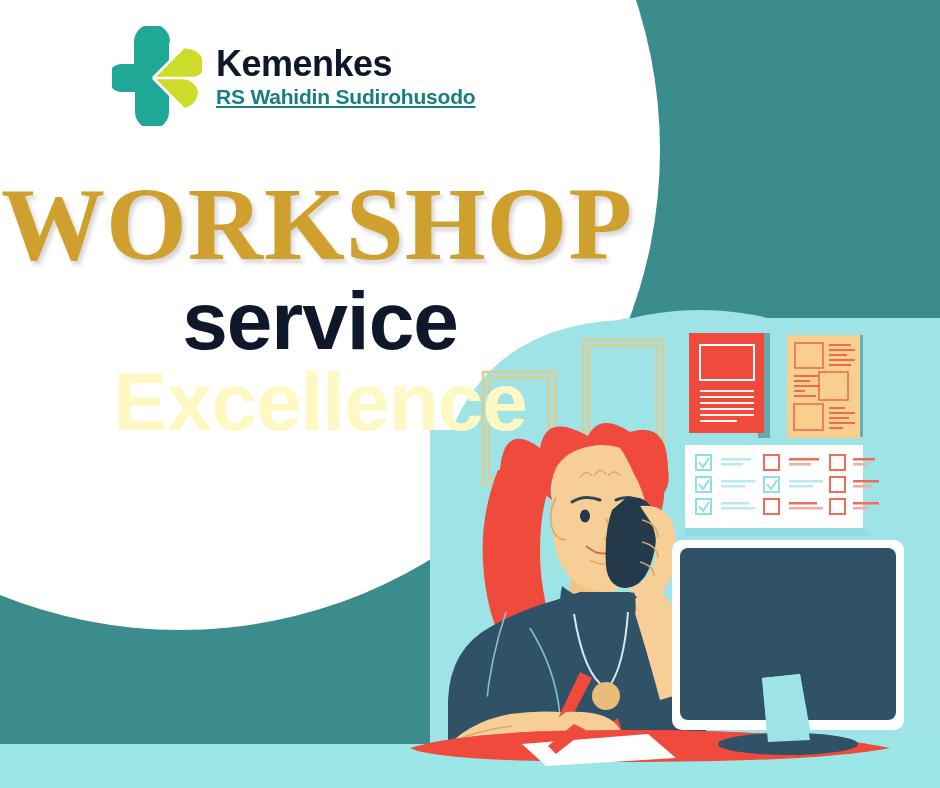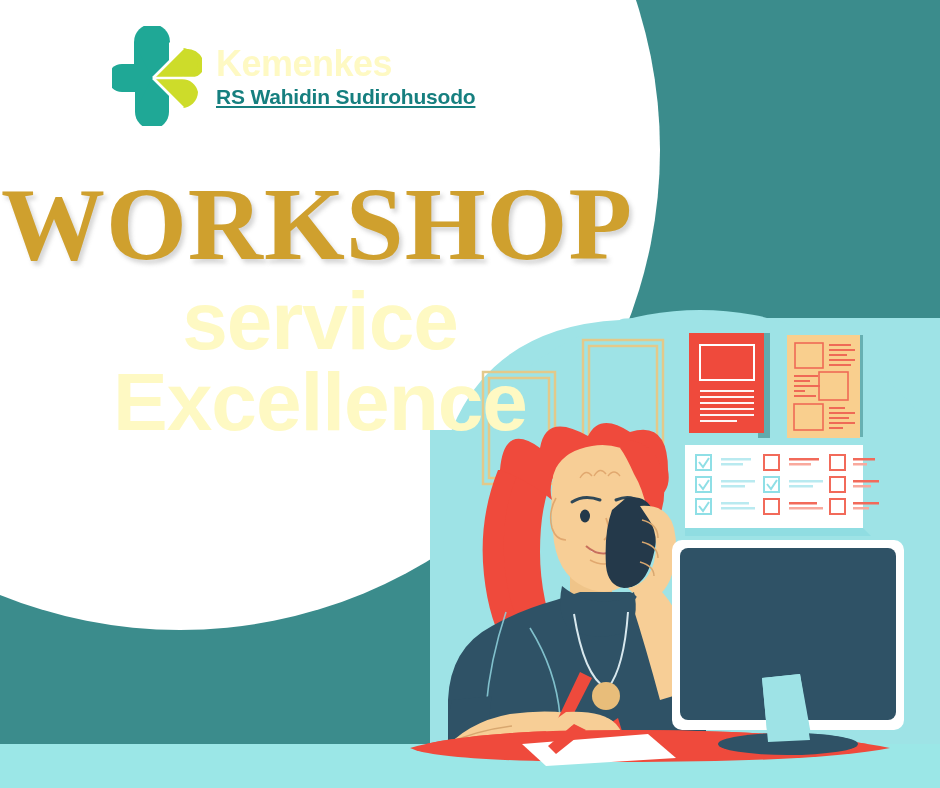--- a/index.html
+++ b/index.html
@@ -25,41 +25,41 @@
   
   .logo-block{
     position:absolute;left:112px;top:26px;
     display:flex;align-items:center;gap:14px;
     z-index:40;
   }
   .logo-mark{position:relative;width:90px;height:100px;}
   .logo-mark svg{display:block;}
   .logo-text{display:flex;flex-direction:column;line-height:1;}
   .logo-text .l1{
-    font-size:36px;font-weight:bold;color:#fef9c3;
+    font-size:36px;font-weight:bold;color:#0f172a;
     letter-spacing:-0.5px;
   }
   .logo-text .l2{
     font-size:21px;font-weight:bold;color:#167f7f;
     letter-spacing:-0.2px;margin-top:4px;text-decoration:underline;
   }
   
   .headline{
     position:absolute;left:0;top:140px;width:640px;
     z-index:40;text-align:center;margin-top:32px;
   }
   .hl-workshop{
     font-family:"Liberation Serif",serif;
     font-size:104px;font-weight:bold;color:#cfa02e;
     letter-spacing:1px;line-height:1;
     text-shadow:3px 4px 4px rgba(120,120,120,0.30);
     margin-left:-6px;
   }
   .hl-service{
-    font-size:82px;font-weight:bold;color:#fef9c3;
+    font-size:82px;font-weight:bold;color:#0f172a;
     line-height:0.96;letter-spacing:-1px;margin-top:6px;
   }
   .hl-excellence{
     font-size:82px;font-weight:bold;color:#fef9c3;
     line-height:0.96;letter-spacing:-1px;margin-top:2px;
   }
   
   .illo{
     position:absolute;left:0;top:0;width:940px;height:788px;
     z-index:20;pointer-events:none;

